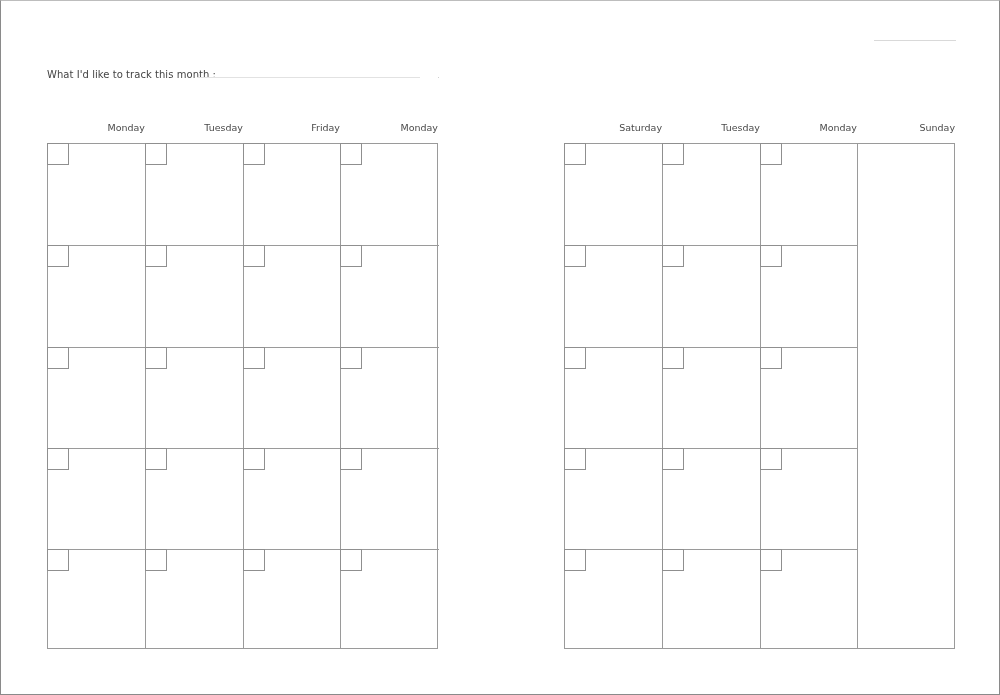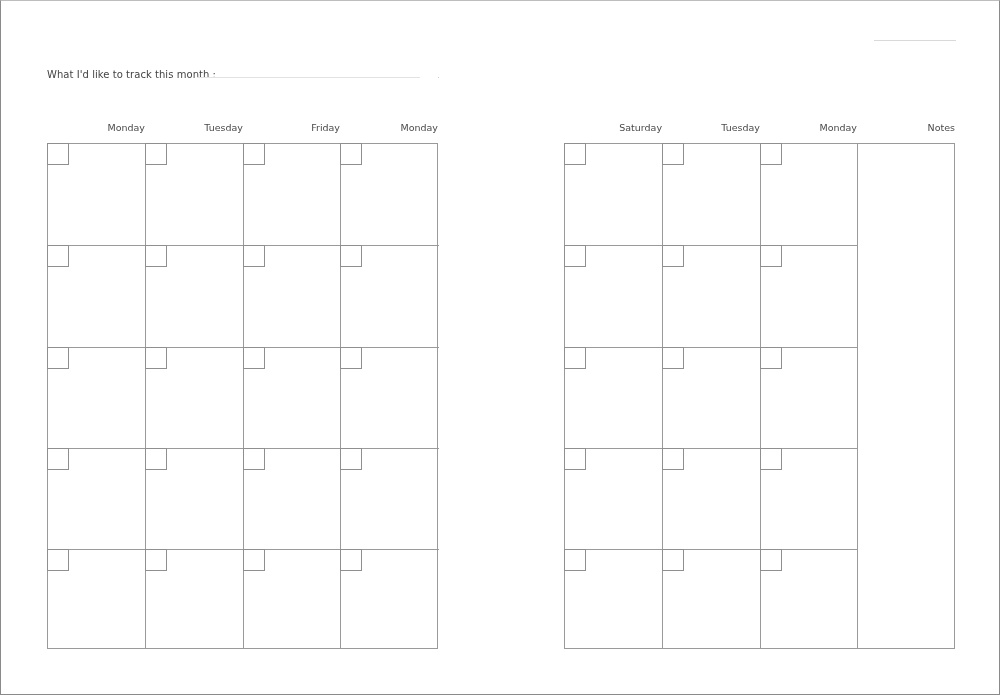--- a/index.html
+++ b/index.html
@@ -106,21 +106,21 @@
   </div>
 
   <div class="day-label" style="left:46px;width:98px;">Monday</div>
   <div class="day-label" style="left:144px;width:98px;">Tuesday</div>
   <div class="day-label" style="left:242px;width:97px;">Friday</div>
   <div class="day-label" style="left:339px;width:98px;">Monday</div>
 
   <div class="day-label" style="left:563px;width:98px;">Saturday</div>
   <div class="day-label" style="left:661px;width:98px;">Tuesday</div>
   <div class="day-label" style="left:759px;width:97px;">Monday</div>
-  <div class="day-label" style="left:856px;width:98px;">Notes</div>
+  <div class="day-label" style="left:856px;width:98px;">Sunday</div>
 
   <div class="grid" id="left-grid" style="left:46px;">
       <div class="vline" style="left: 97px;"></div>
       <div class="vline" style="left: 195px;"></div>
       <div class="vline" style="left: 292px;"></div>
       <div class="hline" style="top: 101px; width: 391px;"></div>
       <div class="hline" style="top: 203px; width: 391px;"></div>
       <div class="hline" style="top: 304px; width: 391px;"></div>
       <div class="hline" style="top: 405px; width: 391px;"></div>
       <div class="checkbox" style="left: -1px; top: -1px;"></div>

